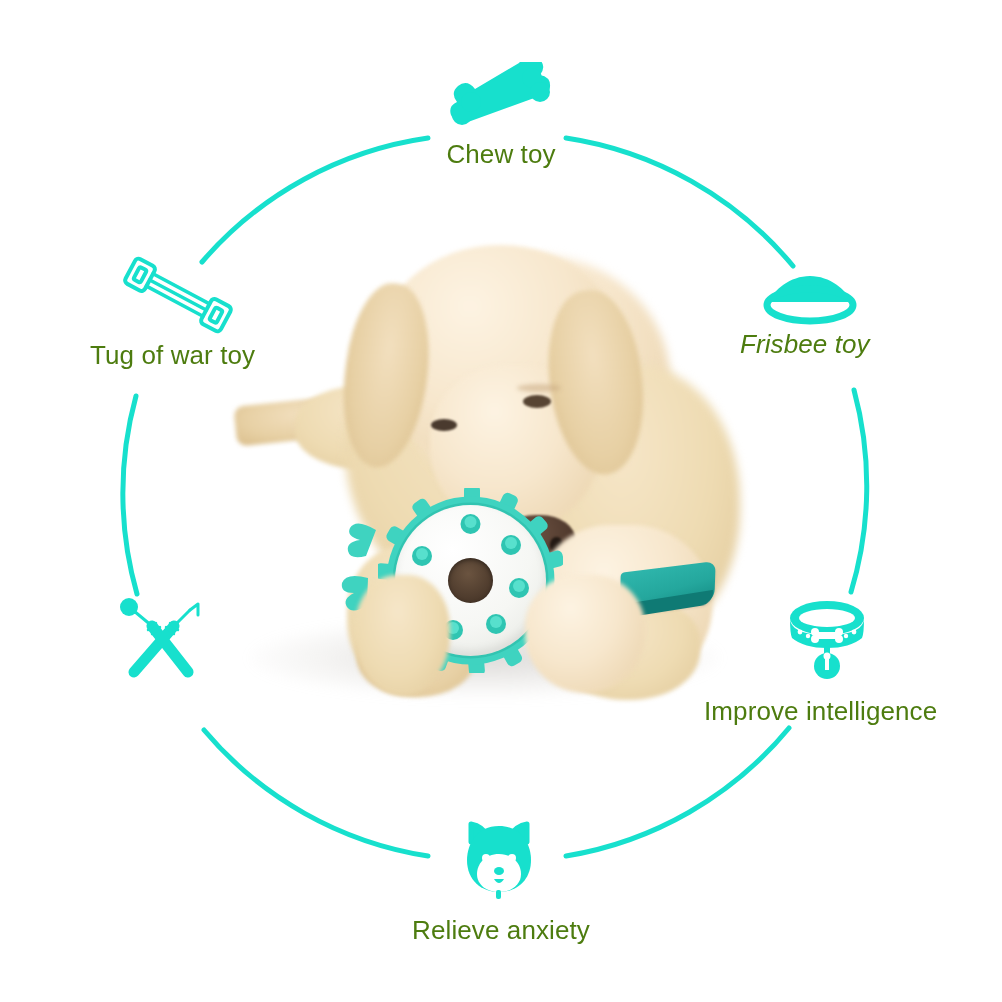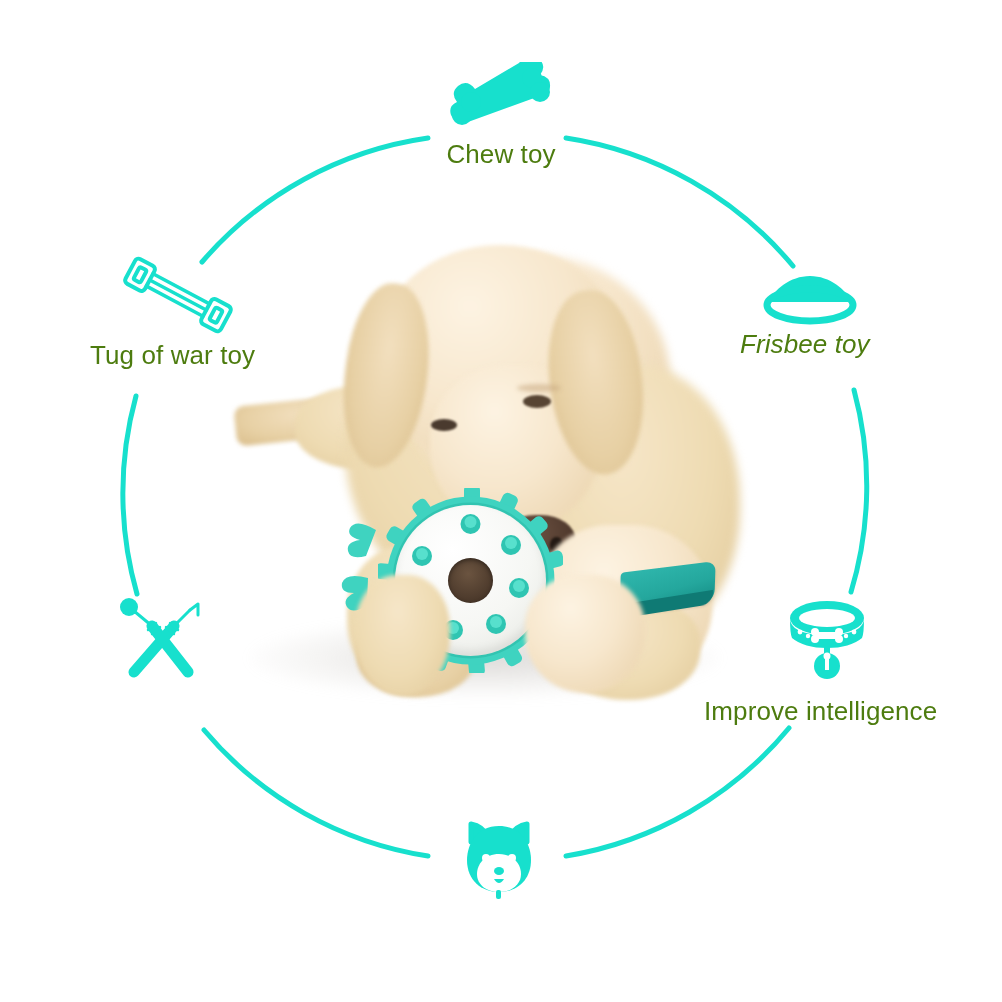--- a/index.html
+++ b/index.html
@@ -273,20 +273,21 @@
 
       <circle cx="31" cy="40" r="4" fill="#ffffff"></circle>
       <circle cx="57" cy="40" r="4" fill="#ffffff"></circle>
 
       <ellipse cx="44" cy="53" rx="5" ry="4" fill="#17e0cd"></ellipse>
       <path d="M 39 61 q 5 8 10 0 z" fill="#17e0cd"></path>
 
       <rect x="41" y="72" width="5" height="9" rx="2" fill="#17e0cd"></rect>
     </svg>
   </div>
+  <div class="node-label" style="left:0; top:917px; width:1002px; text-align:center;">Relieve anxiety</div>
 
   <div class="node-icon" style="left:112px; top:598px; width:105px; height:80px;">
     <svg viewBox="0 0 105 80" width="105" height="80">
       <g stroke="#17e0cd" stroke-linecap="round" fill="none">
 
         <line x1="22" y1="74" x2="62" y2="28" stroke-width="11"></line>
         <line x1="76" y1="74" x2="40" y2="28" stroke-width="11"></line>
 
         <line x1="40" y1="28" x2="22" y2="13" stroke-width="3"></line>
         <line x1="62" y1="28" x2="78" y2="12" stroke-width="3"></line>

